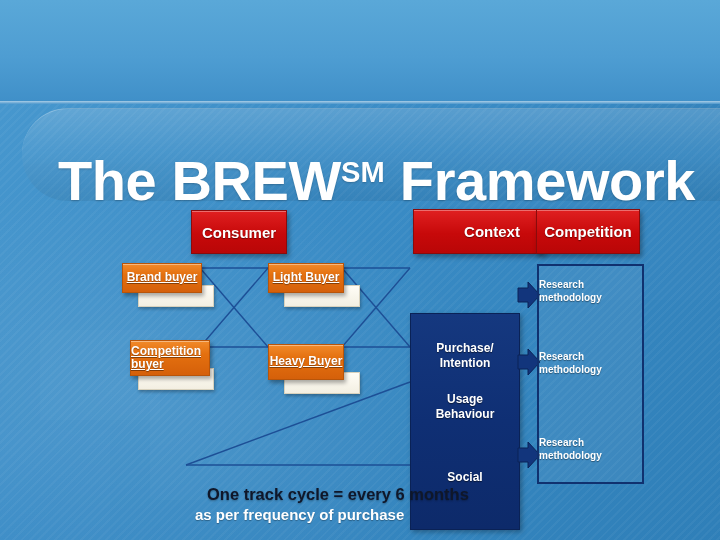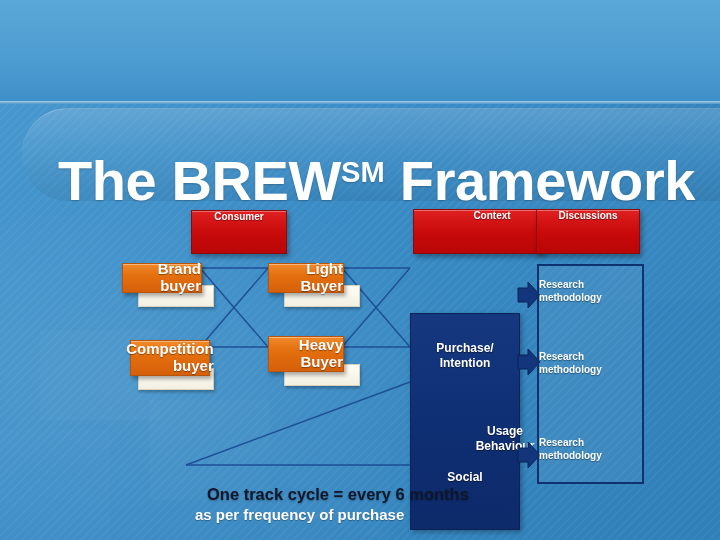--- a/index.html
+++ b/index.html
@@ -88,23 +88,24 @@
   }
 
   
   .redbox {
     position: absolute;
     background: linear-gradient(180deg, #e02021 0%, #c7090a 55%, #b90607 100%);
     border: 1px solid #8a0b0c;
     box-shadow: 2px 3px 5px rgba(0,0,0,0.35),
                 inset 0 1px 0 rgba(255,255,255,0.35);
     display: flex;
+    align-items: center;
     justify-content: center;
     color: #ffffff;
-    font-size: 10px;
+    font-size: 15px;
     font-weight: bold;
     text-shadow: 0 1px 1px rgba(0,0,0,0.45);
   }
 
   
   .obox-wrap { position: absolute; }
   .obox-shadowcard {
     position: absolute;
     left: 16px; top: 22px;
     width: 74px; height: 20px;
@@ -115,26 +116,27 @@
   .obox {
     position: absolute;
     left: 0; top: 0;
     background: linear-gradient(180deg, #f18a2a 0%, #e4700f 38%, #d5600a 100%);
     border: 1px solid #b8550a;
     box-shadow: 2px 3px 4px rgba(0,0,0,0.33),
                 inset 0 1px 0 rgba(255,255,255,0.4);
     display: flex;
     align-items: center;
     justify-content: center;
-    text-align: right;
-    color: #ffffff;
-    font-size: 15px;
+    text-align: left;
+    color: #ffffff;
+    font-size: 12px;
     font-weight: bold;
     line-height: 1.12;
     text-shadow: 0 1px 1px rgba(0,0,0,0.4);
+    text-decoration: underline;
   }
 
   
   .connectors {
     position: absolute;
     left: 0; top: 0;
     width: 720px; height: 540px;
     pointer-events: none;
   }
 
@@ -280,21 +282,21 @@
     </g>
   </svg>
 
   <div class="redbox" style="left:191px; top:210px; width:94px; height:42px;">
     <span>Consumer</span>
   </div>
   <div class="redbox" style="left:413px; top:209px; width:102px; height:43px;padding-left:27px;">
     <span>Context</span>
   </div>
   <div class="redbox" style="left:536px; top:209px; width:102px; height:43px;">
-    <span>Discussions</span>
+    <span>Competition</span>
   </div>
 
   <div class="obox-wrap" style="left:122px; top:263px; width:100px; height:52px;">
     <div class="obox-shadowcard"></div>
     <div class="obox" style="width:78px; height:28px;">
       <span>Brand buyer</span>
     </div>
   </div>
 
   <div class="obox-wrap" style="left:268px; top:263px; width:100px; height:52px;">
@@ -304,34 +306,34 @@
     </div>
   </div>
 
   <div class="obox-wrap" style="left:122px; top:340px; width:100px; height:60px;">
     <div class="obox-shadowcard" style="top:28px;"></div>
     <div class="obox" style="width:78px; height:34px;margin-left:8px;">
       <span>Competition buyer</span>
     </div>
   </div>
 
-  <div class="obox-wrap" style="left:268px; top:336px; width:100px; height:60px;">
+  <div class="obox-wrap" style="left:268px; top:344px; width:100px; height:60px;">
     <div class="obox-shadowcard" style="top:28px;"></div>
     <div class="obox" style="width:74px; height:34px;">
       <span>Heavy Buyer</span>
     </div>
   </div>
 
 
   <div class="panel-center">
     <div class="row" style="top:27px;">
       <div>Purchase/</div>
       <div>Intention</div>
     </div>
-    <div class="row" style="top:110px;padding-left:40px;">
+    <div class="row" style="top:78px;">
       <div>Usage</div>
       <div>Behaviour</div>
     </div>
     <div class="row" style="top:156px;">
       <div>Social</div>
     </div>
   </div>
 
   <svg class="connectors" width="720" height="540" viewBox="0 0 720 540">
     <g fill="#12357c" stroke="#0a2256" stroke-width="1">

